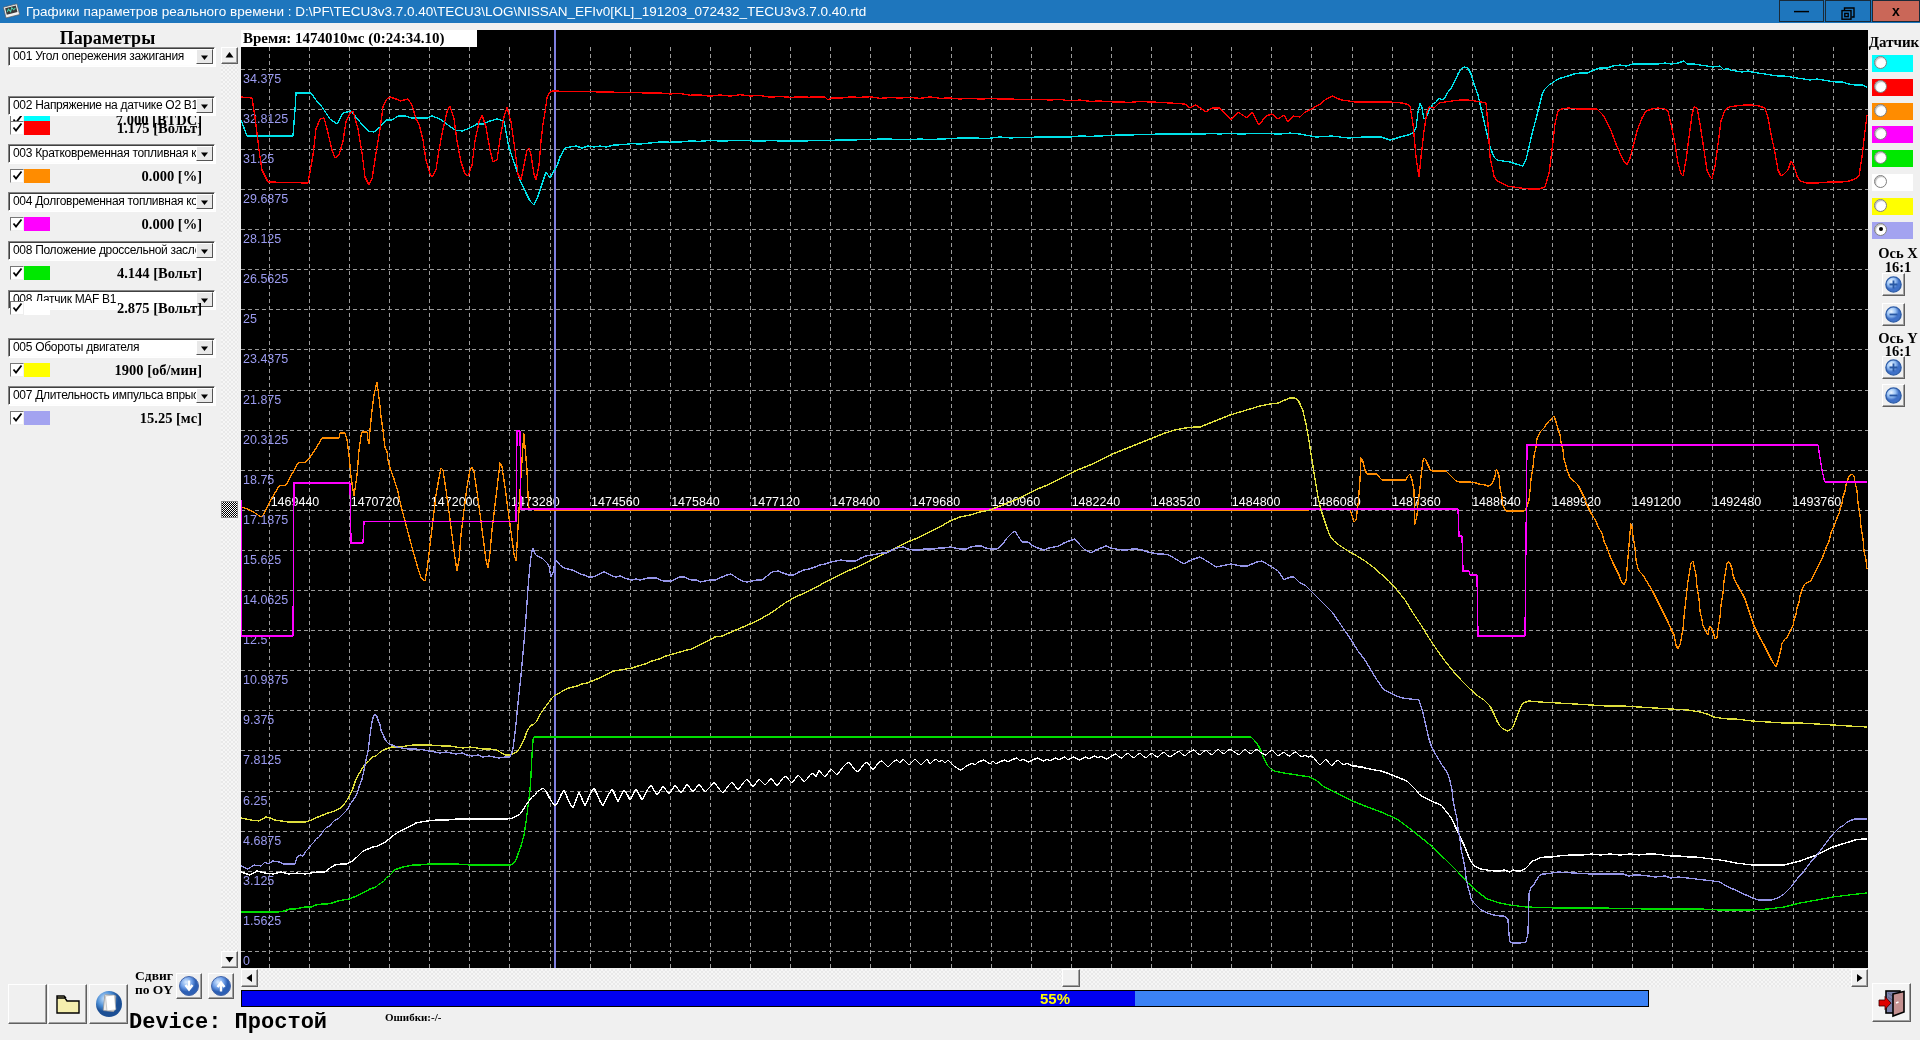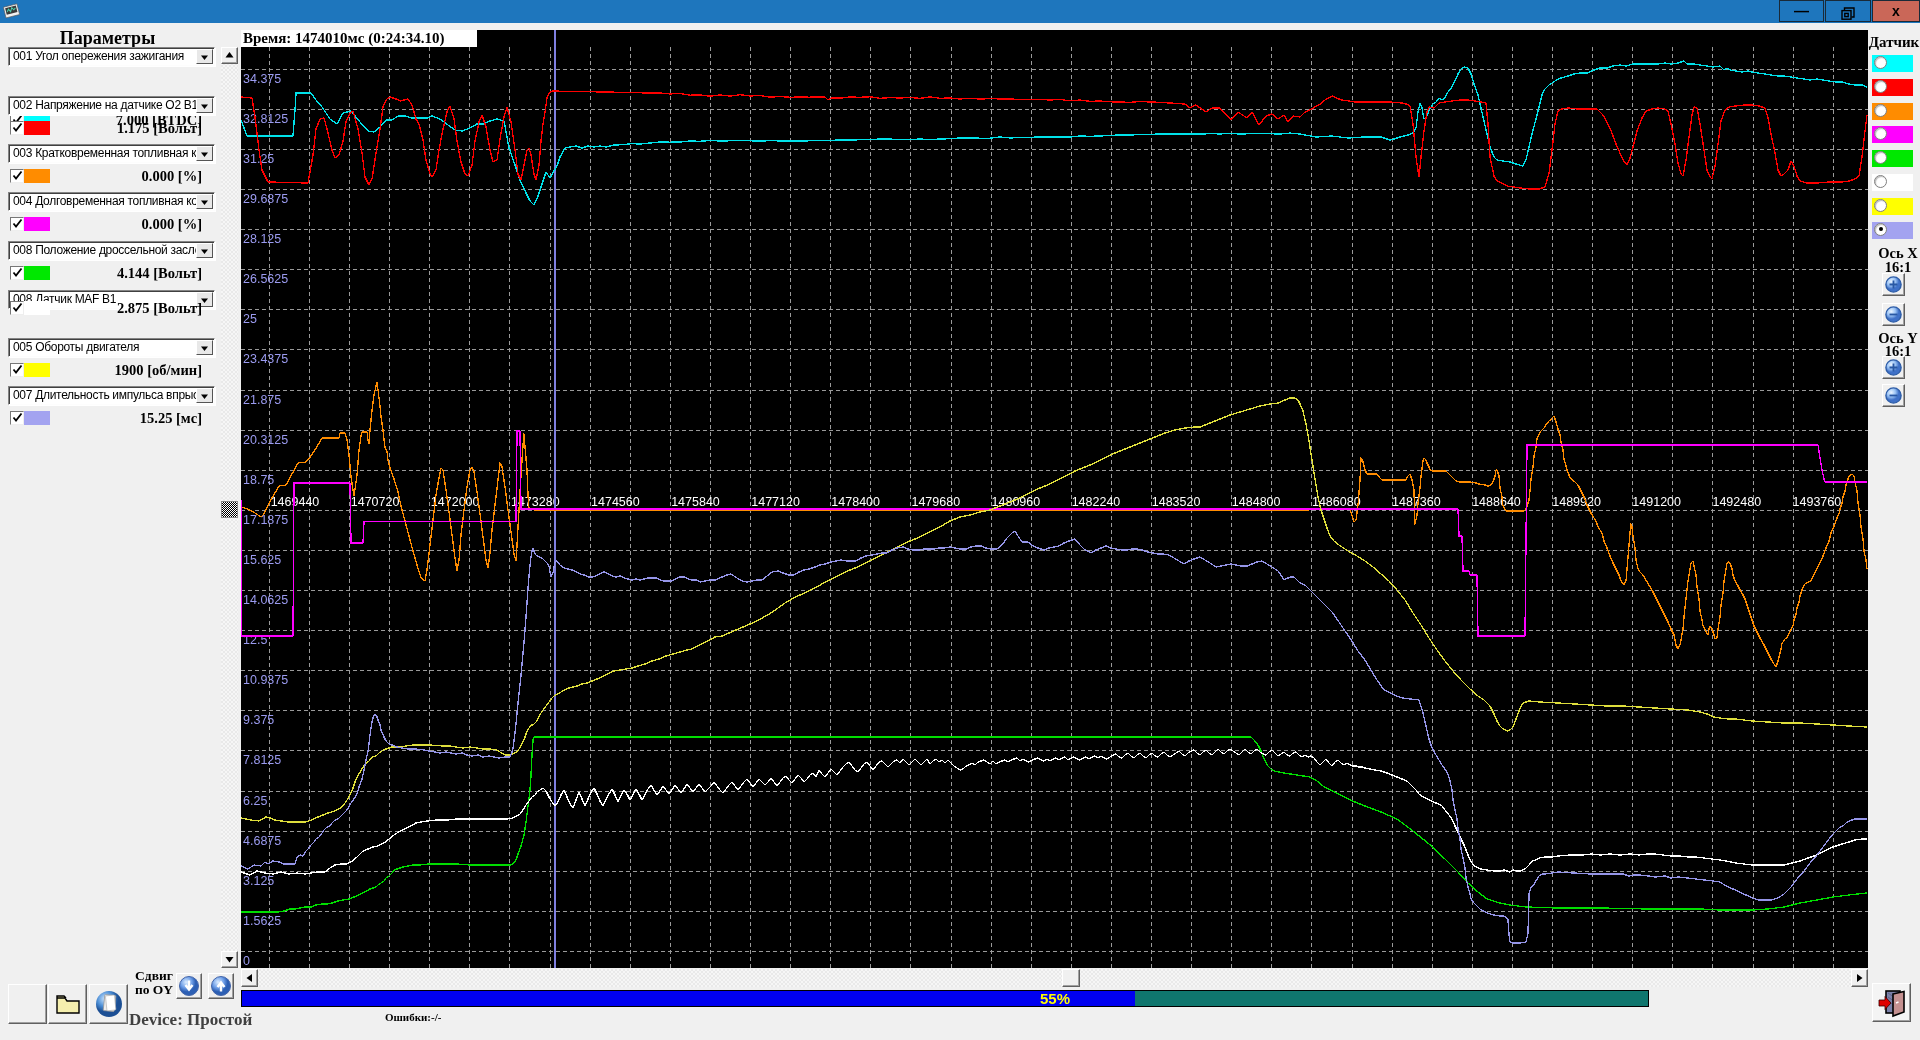--- a/index.html
+++ b/index.html
@@ -65,41 +65,42 @@
   border:1px solid; border-color:#fff #606060 #606060 #fff; box-shadow:inset -1px -1px 0 #a0a0a0;
   text-align:center; padding-top:2px; }
 
 
 .botbtn { position:absolute; top:984px; width:39px; height:40px; background:#f0f0f0;
   border:1px solid; border-color:#fff #606060 #606060 #fff; box-shadow:inset -1px -1px 0 #a0a0a0; text-align:center; }
 #sdvig { position:absolute; left:133px; top:969px; width:42px; text-align:center;
   font-family:"Liberation Serif", serif; font-weight:bold; font-size:13.5px; line-height:14px; color:#000; }
 .rndbtn { position:absolute; top:973px; width:26px; height:26px; background:#f0f0f0;
   border:1px solid; border-color:#fff #606060 #606060 #fff; box-shadow:inset -1px -1px 0 #a0a0a0; text-align:center; padding-top:1px; }
-#device { position:absolute; left:129px; top:1010px; font-family:Liberation Serif, serif;
-  font-weight:bold; font-size:17px; color:#404040; }
+#device { position:absolute; left:129px; top:1010px; font-family:Liberation Mono, monospace;
+  font-weight:bold; font-size:22px; color:#000000; }
 #oshibki { position:absolute; left:385px; top:1011px; font-family:"Liberation Serif", serif;
   font-weight:bold; font-size:11px; color:#000; }
-#progress { position:absolute; left:241px; top:990px; width:1408px; height:17px; background:#0f766e; border:1px solid #000; }
+#progress { position:absolute; left:241px; top:990px; width:1408px; height:17px; background:#3b82f6; border:1px solid #000; }
 #progfill { position:absolute; left:0; top:0; width:893px; height:15px; background:#0000f0; }
 #proglabel { position:absolute; left:0; top:0px; width:1626px; text-align:center; color:#ffff00;
   font-weight:bold; font-size:15px; line-height:15px; }
 #exitbtn { position:absolute; left:1872px; top:983px; width:39px; height:39px; background:#f4f4f4;
   border:1px solid; border-color:#fff #606060 #606060 #fff; box-shadow:inset -1px -1px 0 #a0a0a0; text-align:center; padding-top:4px; }
 </style></head>
 <body>
 <div id="mainbg"></div>
 <div id="titlebar">
   <span id="titleicon"><svg width="17" height="16" viewBox="0 0 17 16">
         <g transform="rotate(-14 8 8)">
           <rect x="1.5" y="2.5" width="14" height="11" fill="#f2f2f2" stroke="#555" stroke-width="0.6"></rect>
           <rect x="3" y="3.8" width="11" height="6.8" fill="#3a3a3a"></rect>
           <path d="M4 8 l2-2.5 1.5 3 2-3.5 1.5 2.5 2-1.5" fill="none" stroke="#49d0b0" stroke-width="1"></path>
         </g>
       </svg></span>
+  <span id="titletext">Графики параметров реального времени : D:\PF\TECU3v3.7.0.40\TECU3\LOG\NISSAN_EFIv0[KL]_191203_072432_TECU3v3.7.0.40.rtd</span>
 </div>
 <div class="wbtn" id="btnmin">—</div>
 <div class="wbtn" id="btnmax"><svg width="14" height="13" viewBox="0 0 14 13">
       <path d="M3.5 3.5 V1 H13 V10 H10.5" fill="none" stroke="#000" stroke-width="1.4"></path>
       <rect x="1" y="3.6" width="9" height="8.6" fill="none" stroke="#000" stroke-width="1.4"></rect>
       <rect x="3.8" y="6.4" width="3.4" height="3.2" fill="none" stroke="#000" stroke-width="1.4"></rect>
     </svg></div>
 <div class="wbtn" id="btnclose">x</div>
 
 <div id="params-h">Параметры</div>

